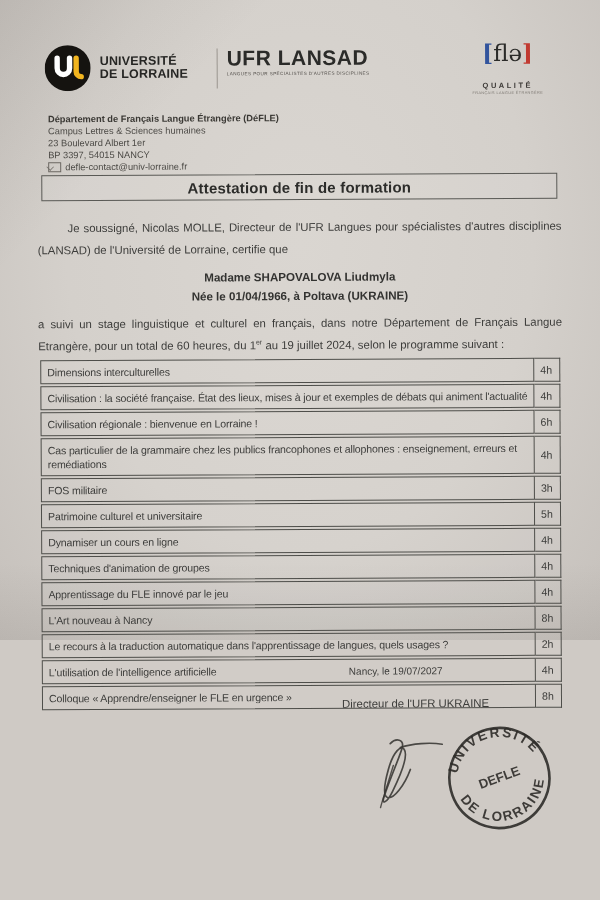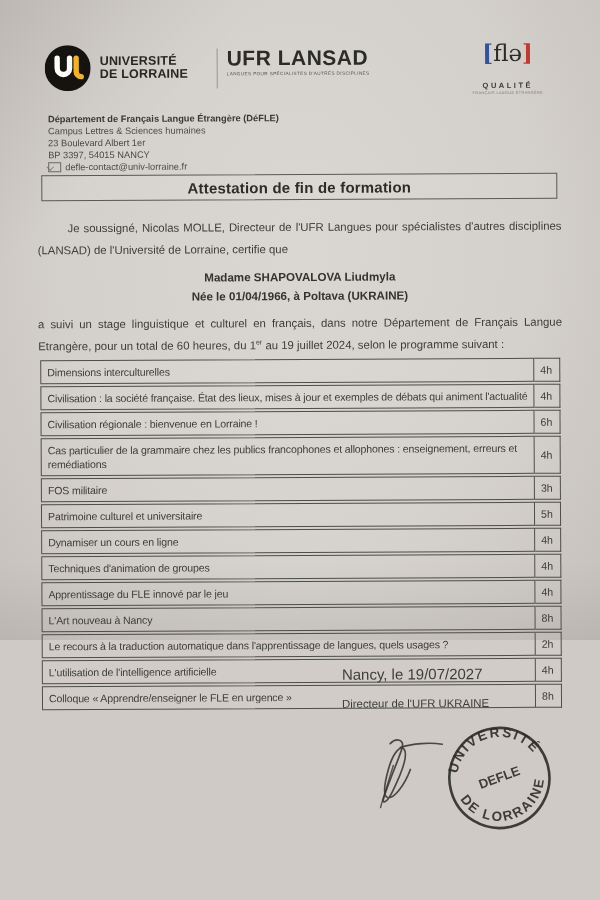--- a/index.html
+++ b/index.html
@@ -60,21 +60,21 @@
     border-collapse:separate;border-spacing:0 2.4px;
     font-size:10.6px;color:#3d3d3b;
   }
   table.program td{border:1px solid #4e4e4a;height:20px;padding:1px 6px;vertical-align:middle;background:rgba(255,255,255,.05);}
   table.program td.course{width:auto;}
   table.program td.course .clip{white-space:nowrap;overflow:hidden;letter-spacing:-0.15px;}
   table.program tr.wrap td.course .clip{white-space:normal;line-height:1.35;}
   table.program tr.wrap td{height:34px;}
   table.program td.hours{width:40px;border-left:none;}
   
-  .sig-block{position:absolute;left:340px;top:666px;font-size:15px;color:#3d3d3b;}
+  .sig-block{position:absolute;left:347px;top:666px;font-size:10px;color:#3d3d3b;}
   .sig-name{position:absolute;left:340px;top:696px;font-size:11.4px;line-height:1.45;color:#3d3d3b;}
   .autograph{position:absolute;left:358px;top:726px;}
   .stamp{position:absolute;left:441px;top:723px;transform:rotate(-14deg);}
 </style>
 </head>
 <body>
 
 <div class="photo">
   <div class="sheet">
 

